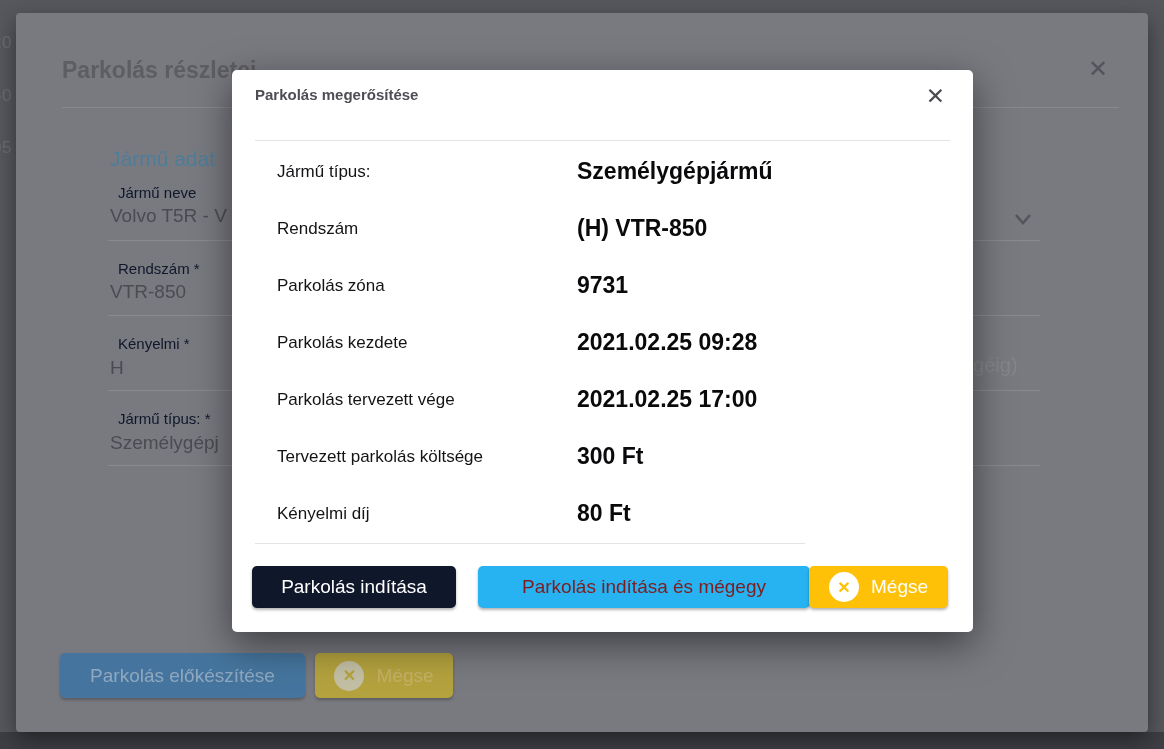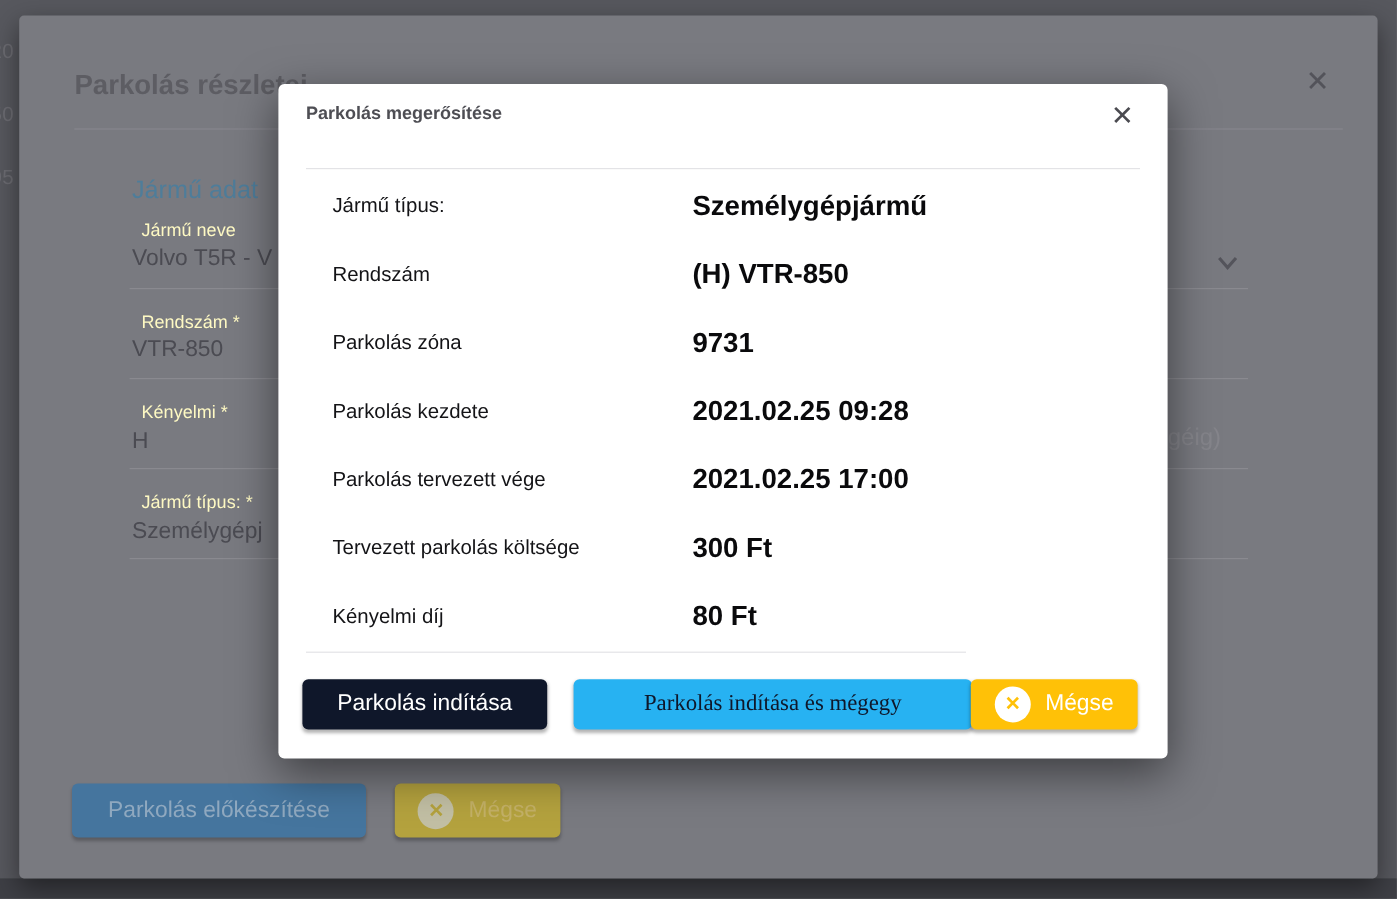--- a/index.html
+++ b/index.html
@@ -18,26 +18,26 @@
   
   .details-modal {
     position:absolute; left:16px; top:13px; width:1132px; height:719px;
     background:#797a80; border-radius:4px;
     box-shadow:0 8px 22px rgba(0,0,0,.45);
   }
   .dm-title { position:absolute; left:46px; top:44px; font-size:23px; font-weight:bold; color:#5d5d63; }
   .dm-close { position:absolute; right:40px; top:44px; font-size:24px; color:#53535a; cursor:pointer; line-height:1; }
   .dm-divider { position:absolute; left:46px; top:94px; width:1057px; height:1px; background:#87878d; }
   .dm-section { position:absolute; left:94px; top:134px; font-size:21px; color:#4e7d9a; }
-  .dm-label { position:absolute; font-size:15px; color:#fef9c3; }
+  .dm-label { position:absolute; font-size:15px; color:#0f172a; }
   .dm-value { position:absolute; font-size:19px; color:#4b4b52; }
   .dm-underline { position:absolute; left:92px; width:932px; height:1px; background:#8a8a90; }
   .dm-hint { position:absolute; left:946px; top:341px; font-size:20px; color:#85858b; }
   .dm-chevron { position:absolute; left:996px; top:195px; width:22px; height:22px; }
-  .dm-buttons { position:absolute; left:44px; top:640px; height:45px; display:flex; gap:24px; }
+  .dm-buttons { position:absolute; left:44px; top:640px; height:45px; display:flex; gap:10px; }
   .btn { border:none; border-radius:5px; font-size:19px; cursor:pointer;
          display:inline-flex; align-items:center; justify-content:center;
          font-family:"Liberation Sans", sans-serif; }
   .dm-btn-prepare { width:245px; height:45px; background:#45759e; color:#8fa8bf;
                     box-shadow:0 2px 3px rgba(0,0,0,.25); }
   .dm-btn-cancel { width:138px; height:45px; background:#b4a23e; color:#c4b167; gap:12px;
                    box-shadow:0 2px 3px rgba(0,0,0,.25); }
   .dm-cancel-circle { width:30px; height:30px; border-radius:50%; background:#c2bfa4;
                       color:#b4a23e; font-size:16px; font-weight:bold;
                       display:inline-flex; align-items:center; justify-content:center; }
@@ -52,21 +52,21 @@
   .cm-divider { position:absolute; left:23px; top:70px; width:695px; height:1px; background:#e3e3e6; }
   .cm-rows { position:absolute; left:0; top:73px; width:741px; }
   .cm-row { height:57px; display:flex; align-items:center; }
   .cm-row-label { position:relative; left:45px; width:300px; font-size:17px; color:#141417; }
   .cm-row-value { position:absolute; left:345px; font-size:23px; font-weight:bold; color:#0a0a0c; }
   .cm-divider2 { position:absolute; left:23px; top:473px; width:550px; height:1px; background:#e3e3e6; }
   .cm-buttons { position:absolute; left:20px; top:496px; width:701px; height:42px; }
   .cm-btn-start { position:absolute; left:0; top:0; width:204px; height:42px;
                   background:#0f172a; color:#fff; box-shadow:0 2px 3px rgba(0,0,0,.3); }
   .cm-btn-start-again { position:absolute; left:226px; top:0; width:332px; height:42px;
-                  background:#27b2f2; color:#0f172a; box-shadow:0 2px 3px rgba(0,0,0,.3);font-family:Liberation Serif, serif; }
+                  background:#27b2f2; color:#7f1d1d; box-shadow:0 2px 3px rgba(0,0,0,.3); }
   .cm-btn-cancel { position:absolute; right:5px; top:0; width:139px; height:42px;
                   background:#ffc107; color:#fff; gap:12px; box-shadow:0 2px 3px rgba(0,0,0,.3); }
   .cm-cancel-circle { width:30px; height:30px; border-radius:50%; background:#ffffff;
                       color:#ffc107; font-size:16px; font-weight:bold;
                       display:inline-flex; align-items:center; justify-content:center; }
 </style>
 </head>
 <body>
 
 <div class="bg-num" style="top:33px">20</div>

